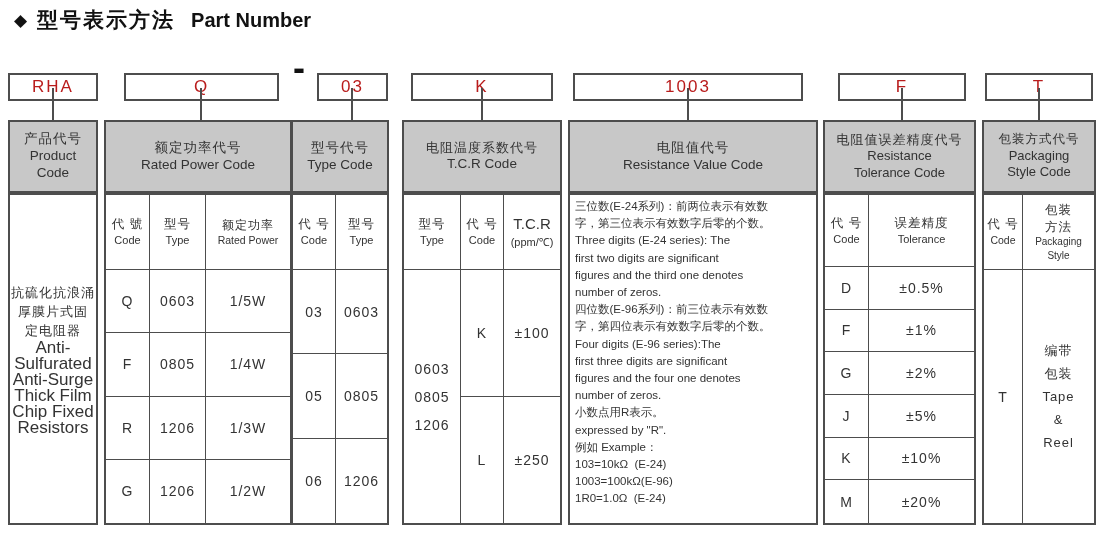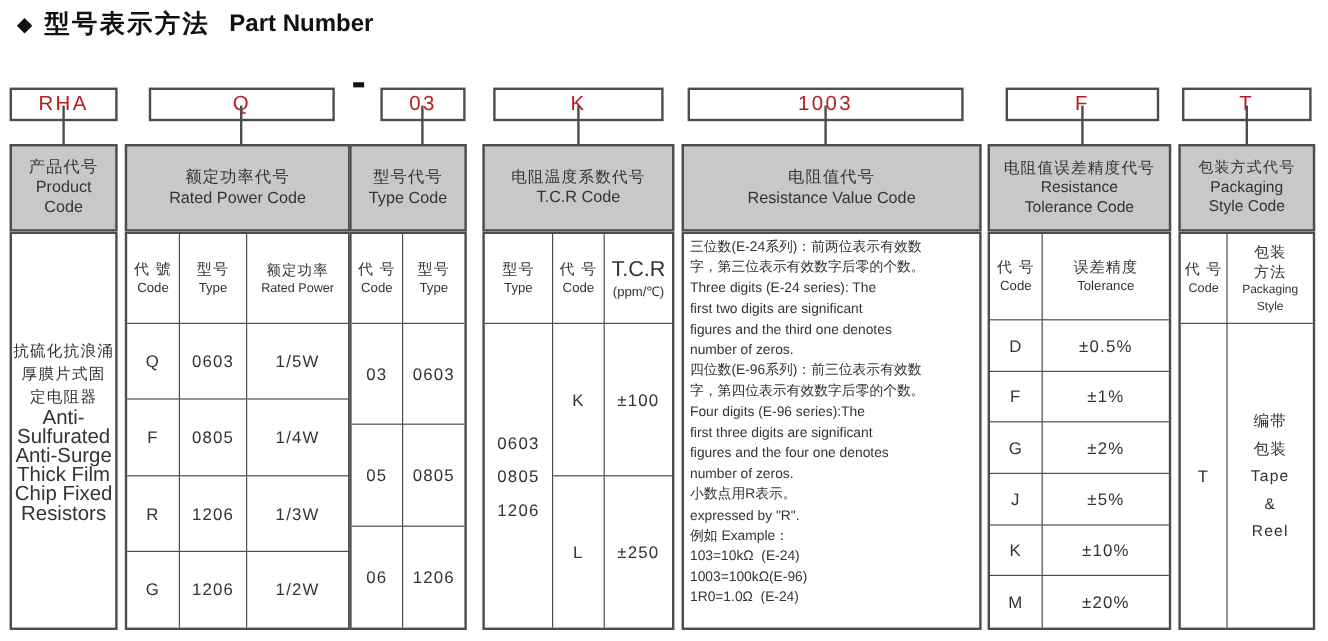--- a/index.html
+++ b/index.html
@@ -178,21 +178,21 @@
       <div class="grid" style="grid-template-columns:57px 43px 1fr;grid-template-rows:75px 1fr 1fr;">
         <div class="c hc">
             <div class="cn">型号</div>
             <div class="en">Type</div>
           </div>
         <div class="c hc">
             <div class="cn">代 号</div>
             <div class="en">Code</div>
           </div>
         <div class="c hc lc">
-            <div class="en" style="font-size:18px;">T.C.R</div>
+            <div class="en" style="font-size:15px;">T.C.R</div>
             <div class="en" style="font-size:11px;">(ppm/℃)</div>
           </div>
         <div class="c lr" style="grid-row:2/4;">
           <div class="stack-line">0603</div>
           <div class="stack-line">0805</div>
           <div class="stack-line">1206</div>
         </div>
         <div class="c val">K</div>
         <div class="c val lc">±100</div>
         <div class="c val lr">L</div>

